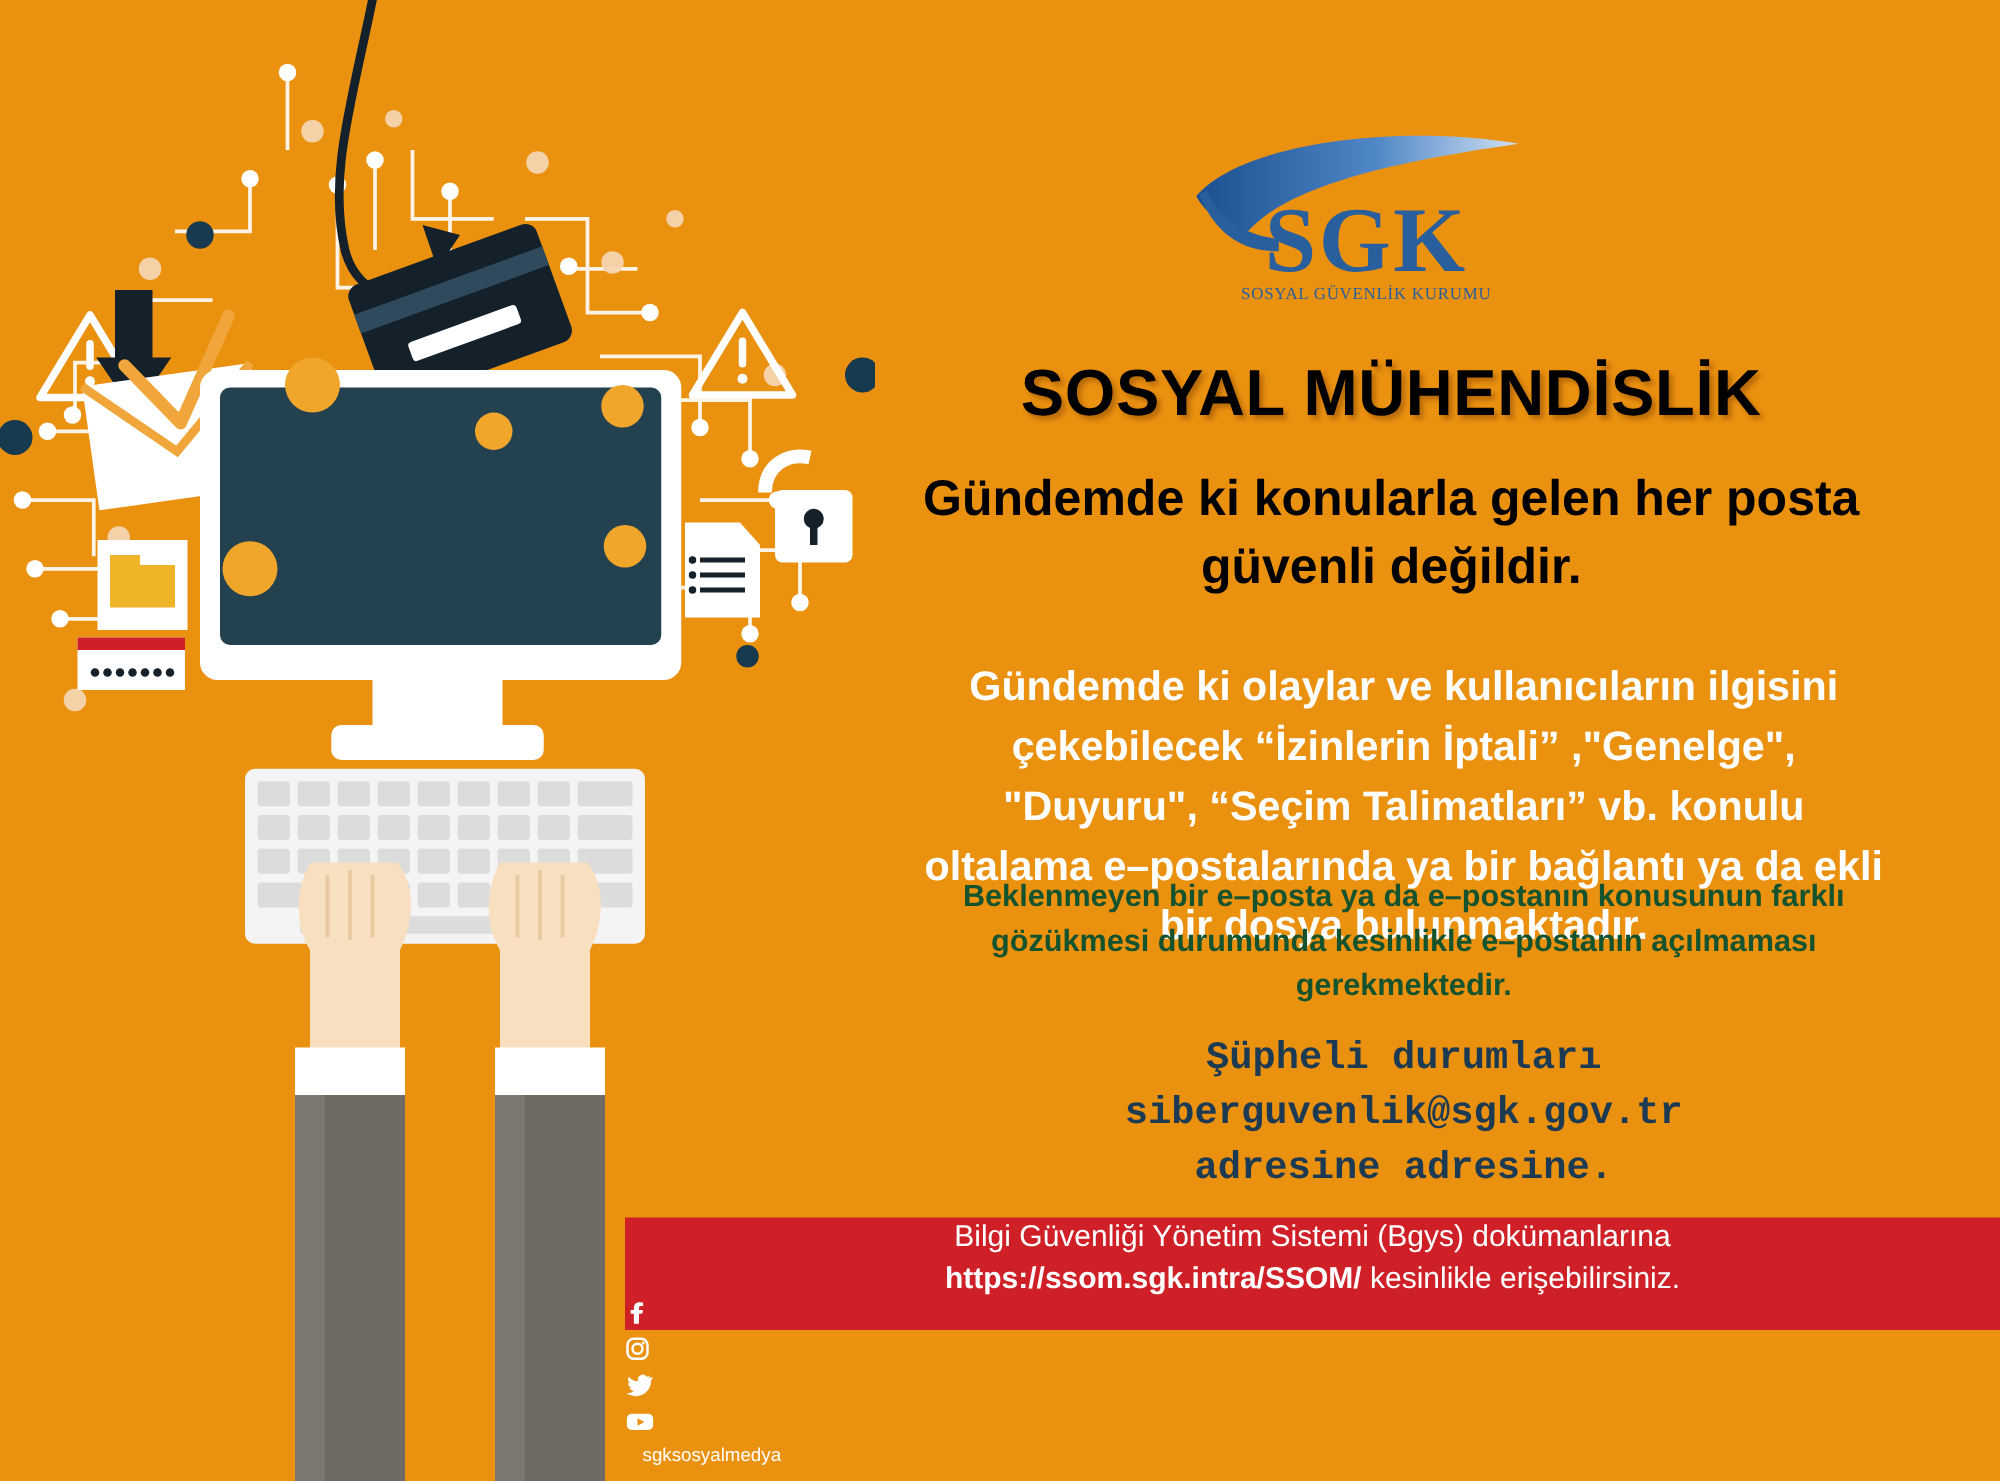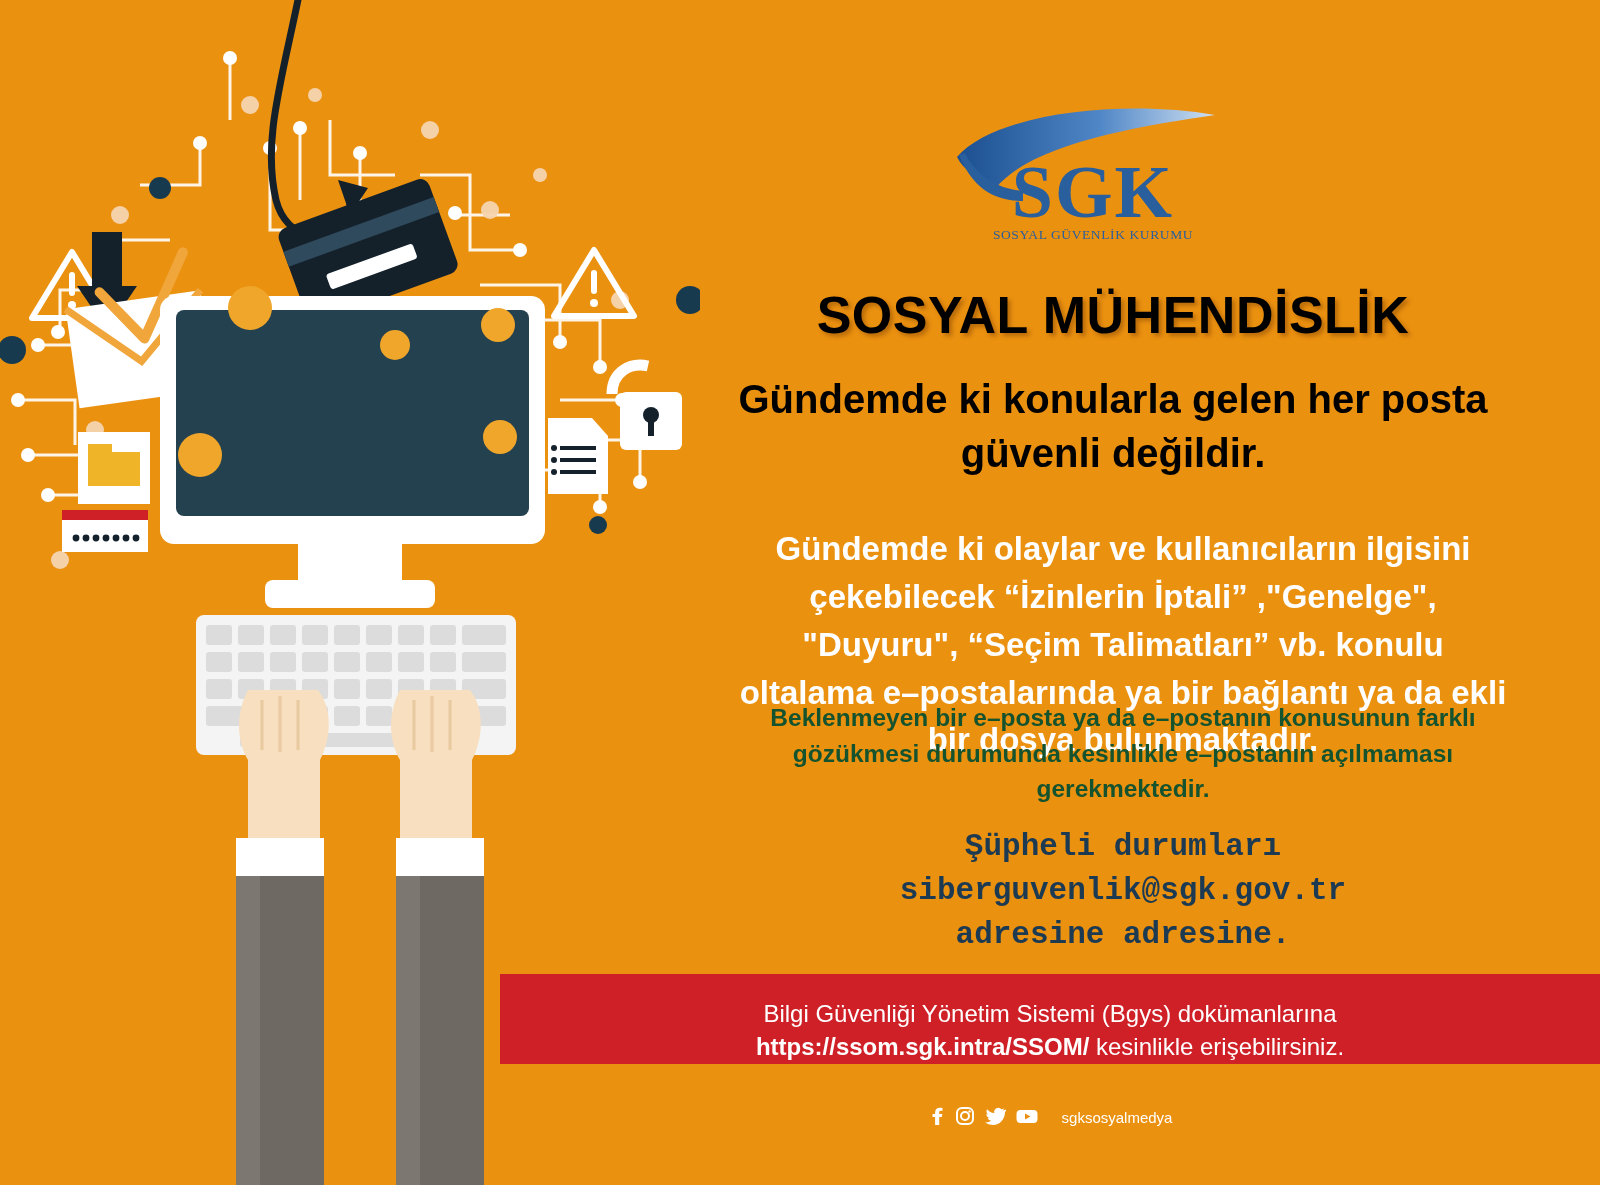--- a/index.html
+++ b/index.html
@@ -89,35 +89,36 @@
   
   .redbar {
     position: absolute;
     left: 500px; top: 974px;
     width: 1100px; height: 90px;
     background: #cf2027;
     color: #fff;
     display: flex;
     flex-direction: column;
     align-items: center;
-    justify-content: flex-end;
+    justify-content: flex-start;
   }
   .redbar .line1 { font-size: 24px; line-height: 1.35; font-weight: 400; }
   .redbar .line2 { font-size: 24px; line-height: 1.4; }
   .redbar .line2 b { font-weight: bold; }
 
   
   .social {
     position: absolute;
     left: 500px; top: 1086px;
     width: 1100px; height: 40px;
     display: flex;
-    align-items: flex-end;
+    align-items: flex-start;
     justify-content: center;
     gap: 9px;
+    flex-direction: column;
   }
   .social .handle {
     margin-left: 14px;
     font-size: 15px;
     color: #fff;
     font-weight: 400;
   }
   .social svg { display: block; }
 </style>
 </head>

